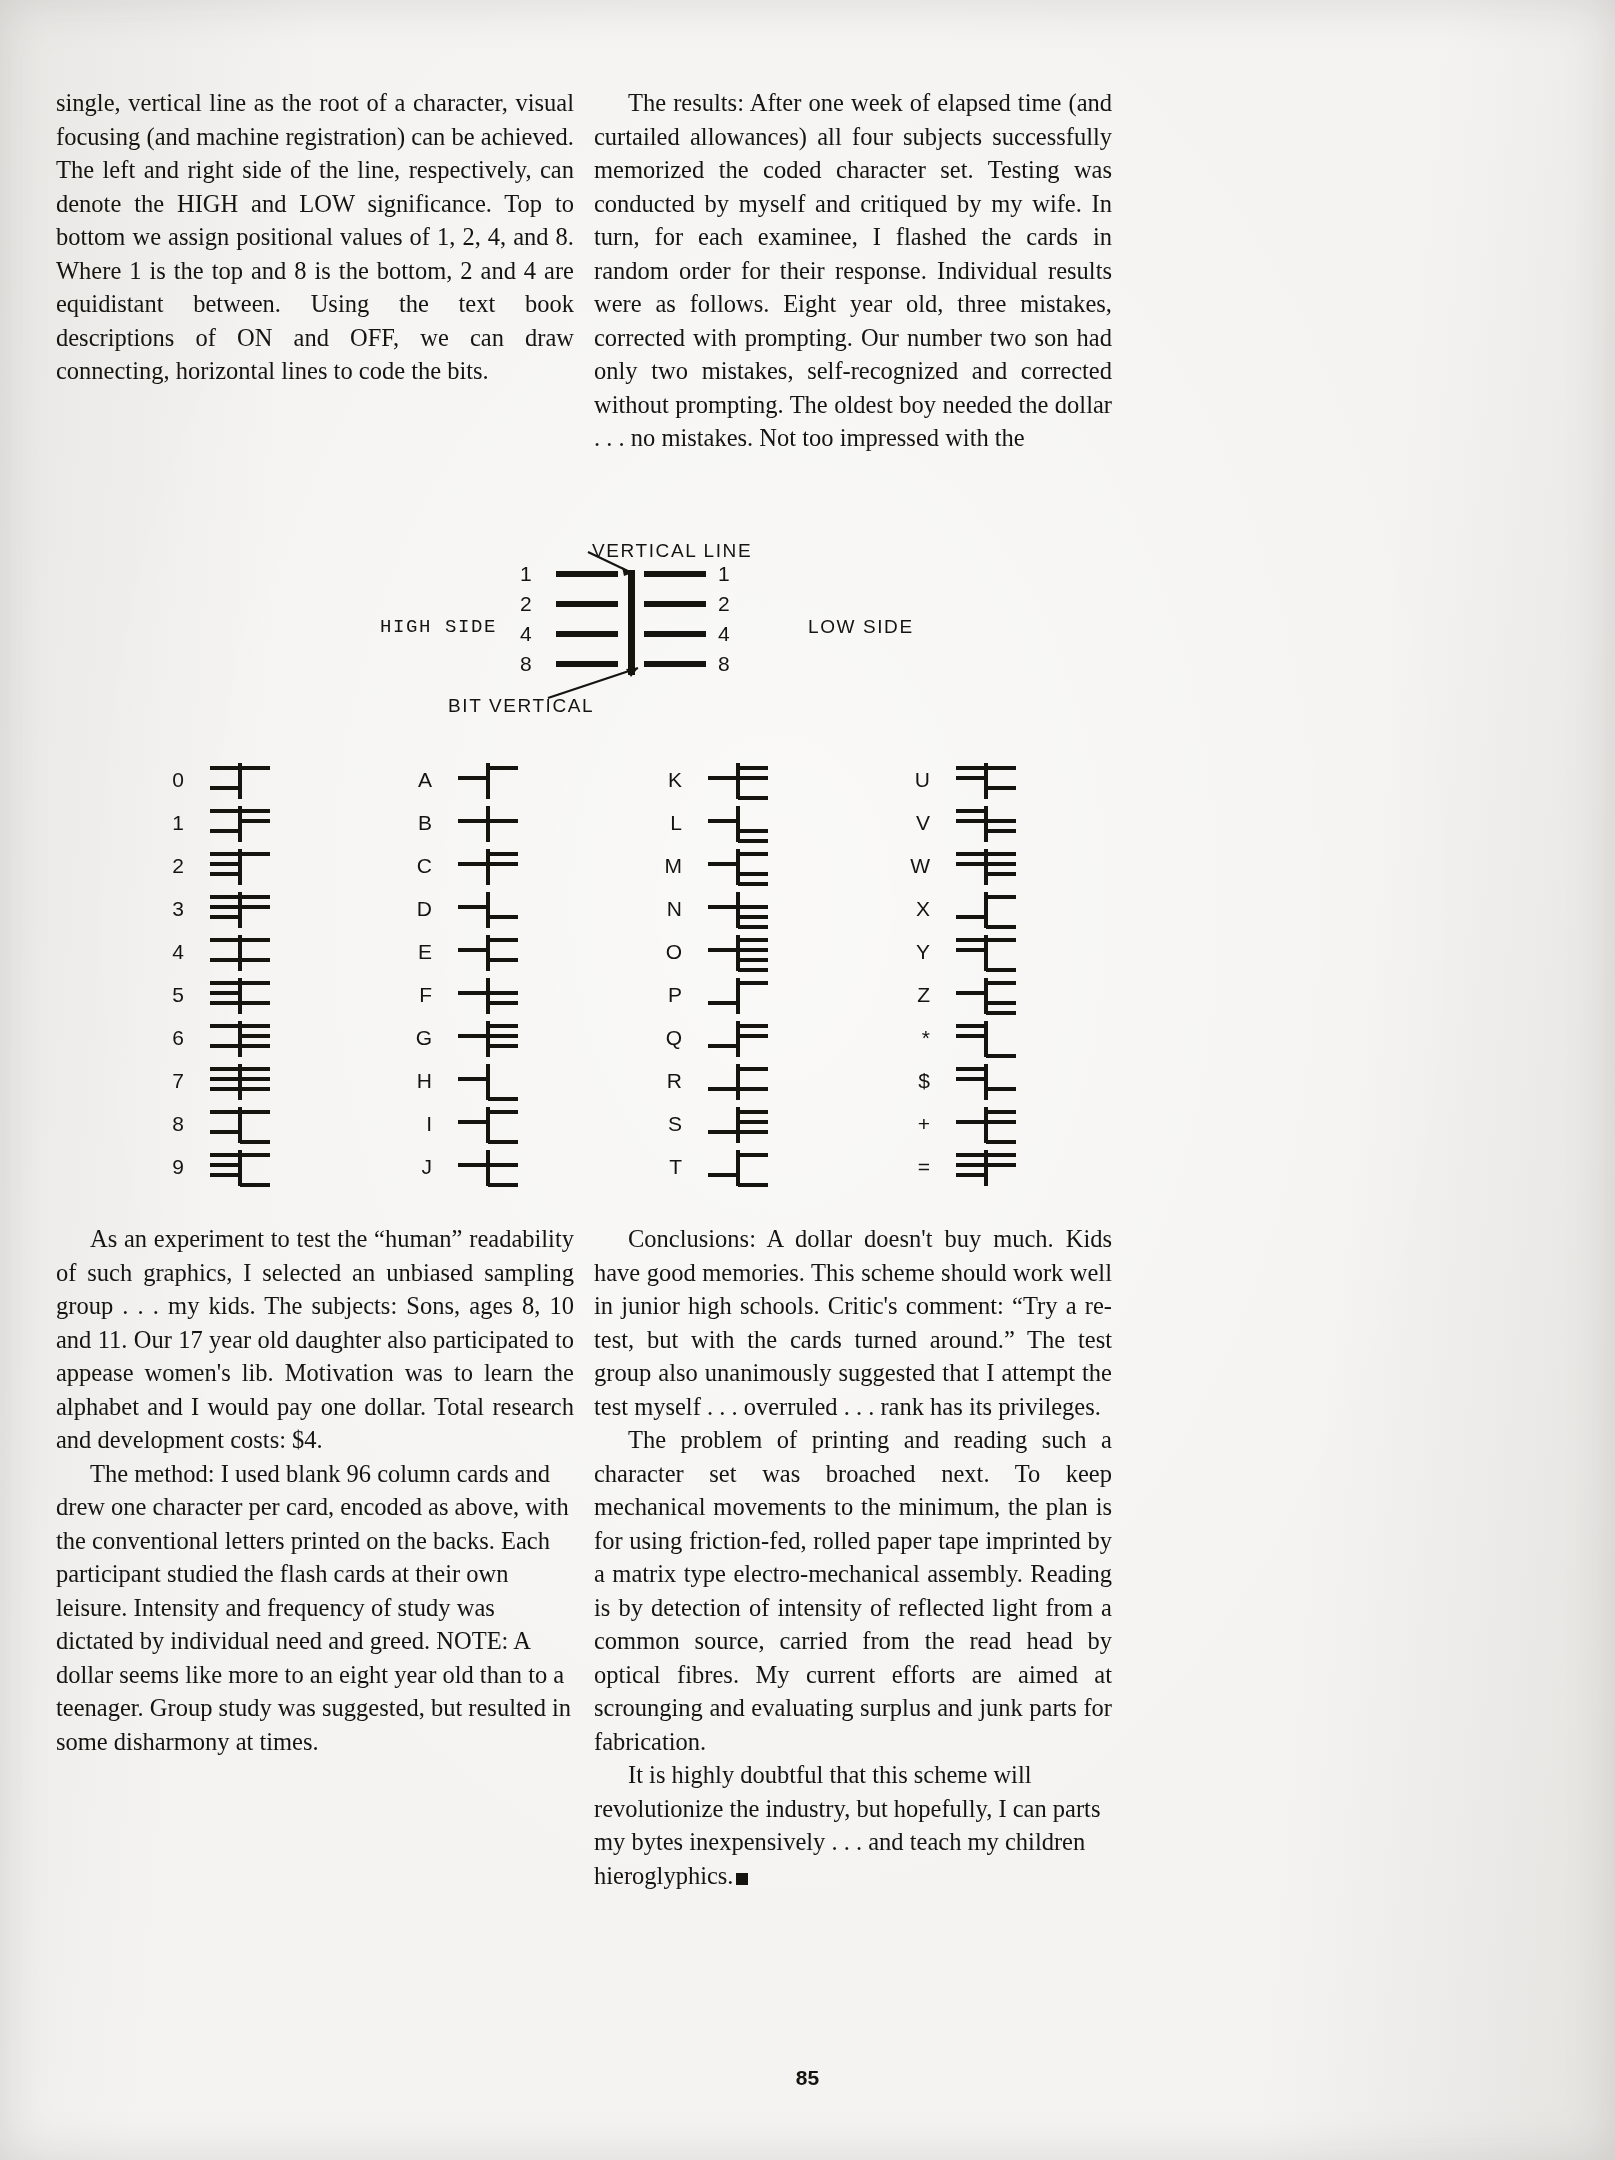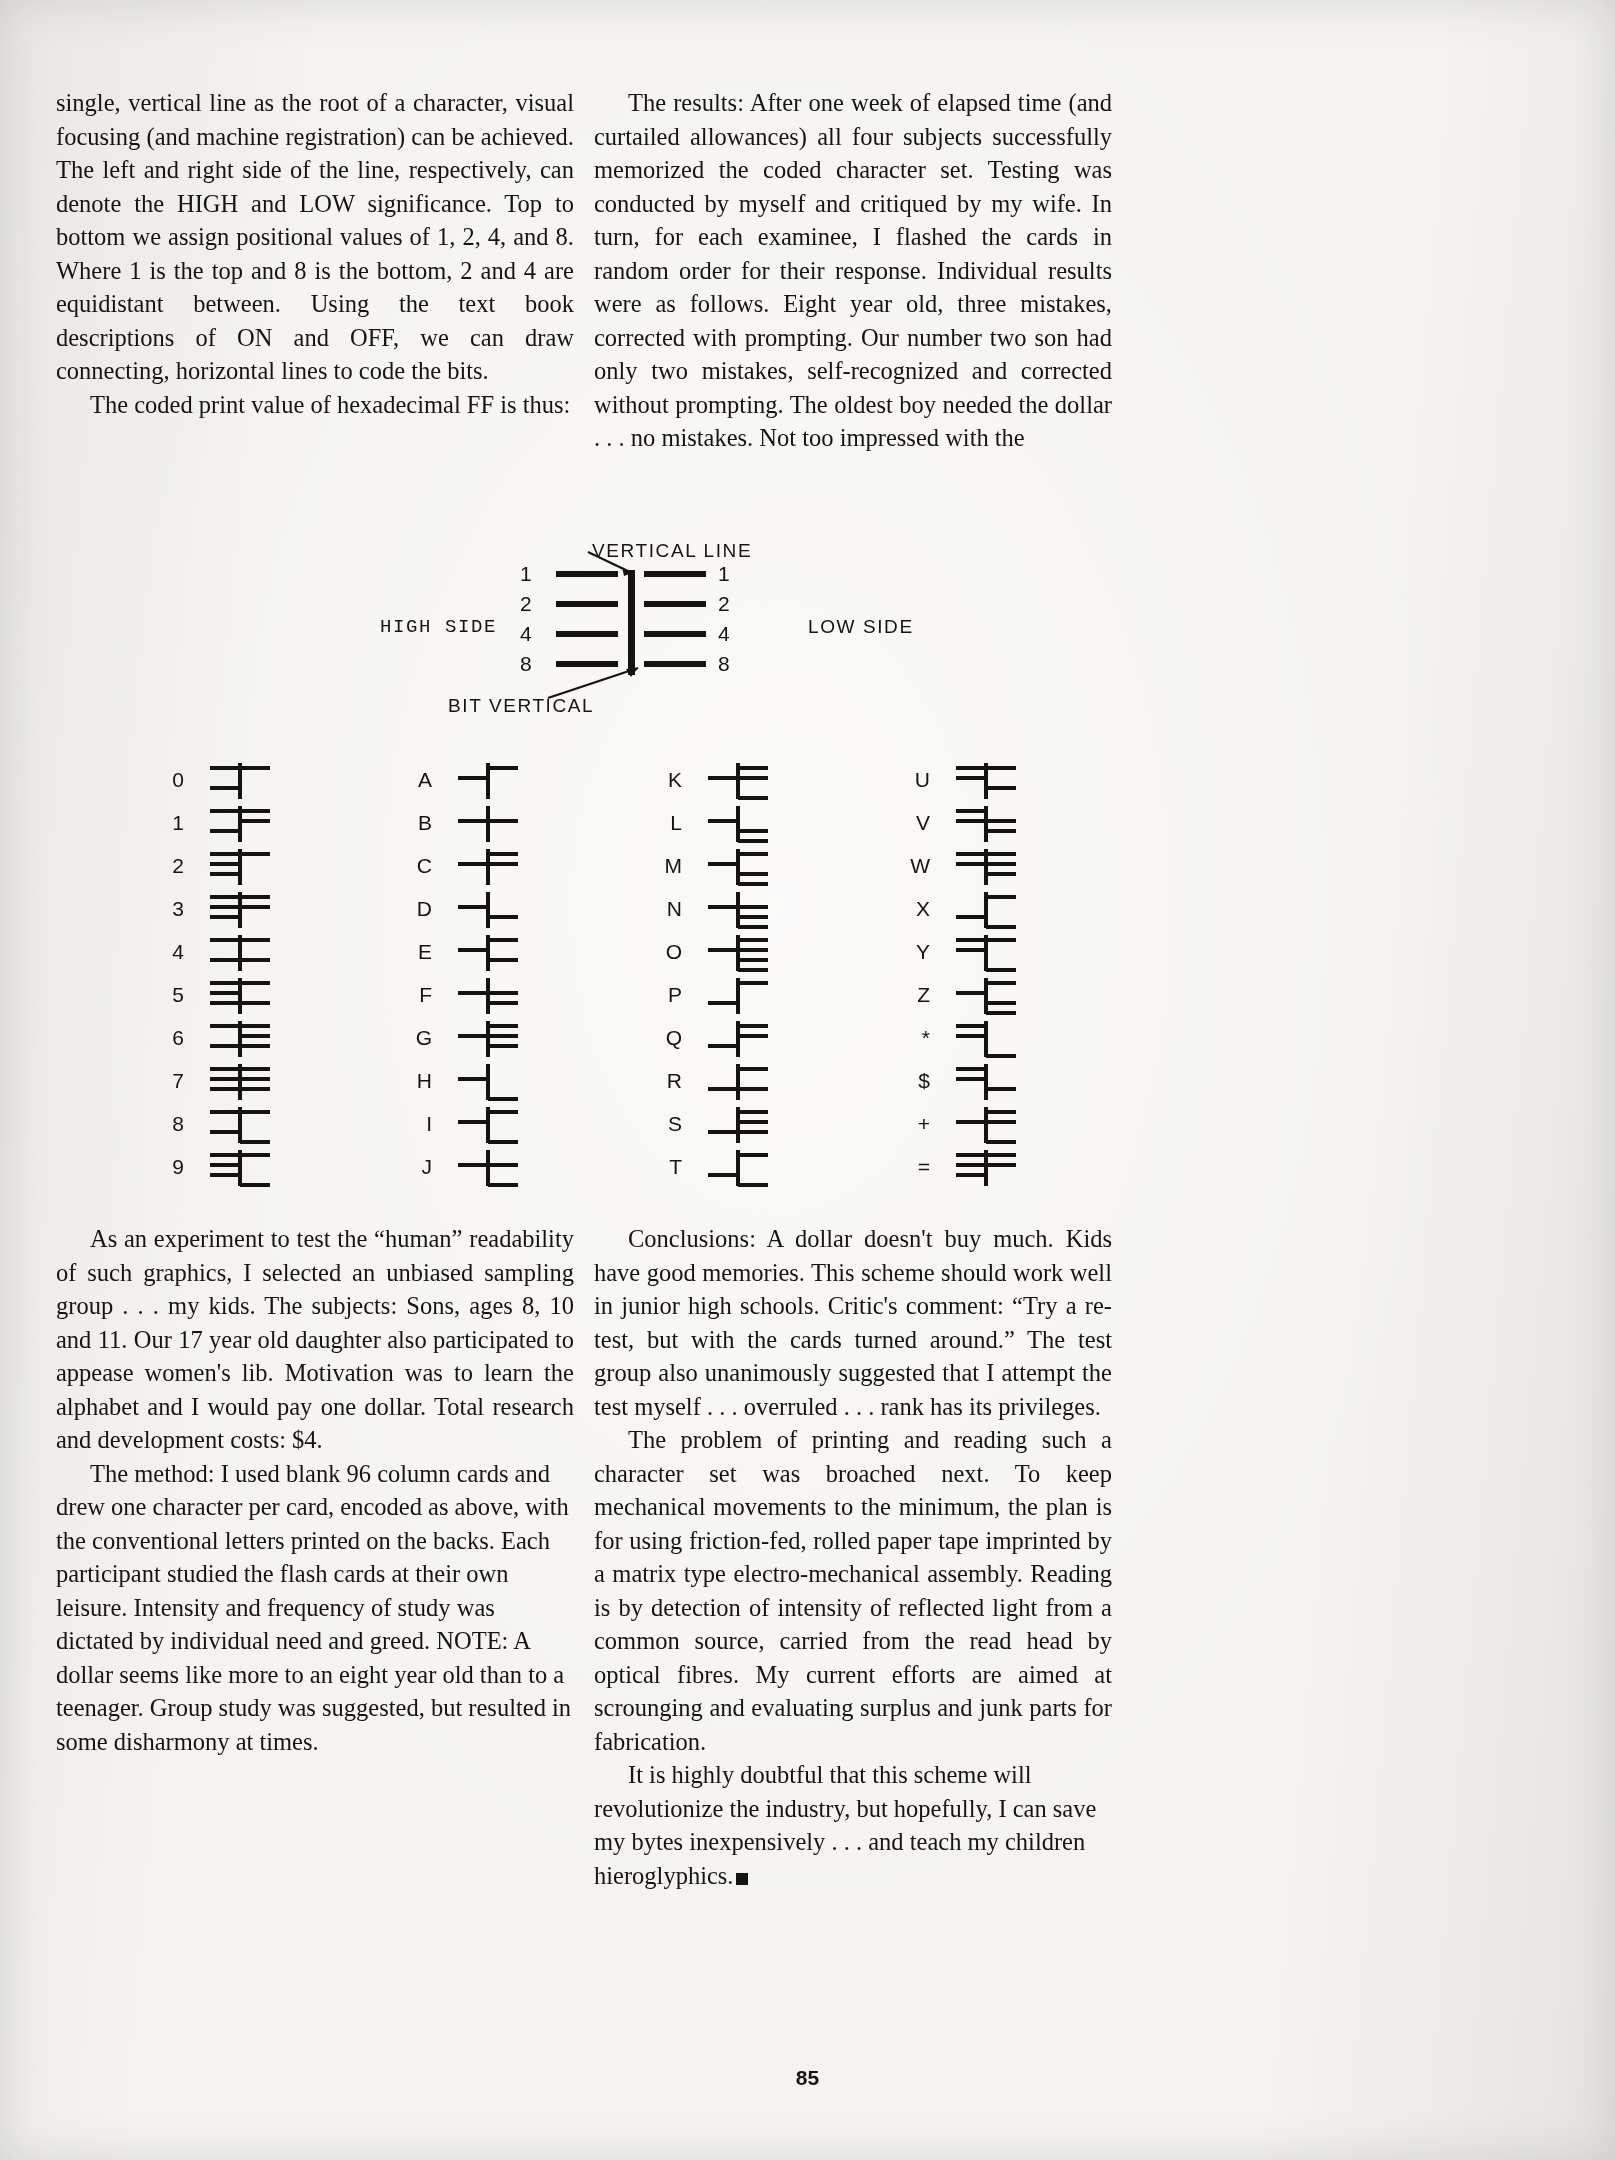--- a/index.html
+++ b/index.html
@@ -106,21 +106,20 @@
 </style>
 </head>
 <body>
 
 <div id="page">
 
   <div id="paper-tint"></div>
 
   <div class="col" id="col-top-left">
     <p>single, vertical line as the root of a character, visual focusing (and machine registration) can be achieved. The left and right side of the line, respectively, can denote the HIGH and LOW significance. Top to bottom we assign positional values of 1, 2, 4, and 8. Where 1 is the top and 8 is the bottom, 2 and 4 are equidistant between. Using the text book descriptions of ON and OFF, we can draw connecting, horizontal lines to code the bits.</p>
-    <p class="ind">The coded print value of hexadecimal FF is thus:</p>
   </div>
 
   <div class="col" id="col-top-right">
     <p class="ind">The results: After one week of elapsed time (and curtailed allowances) all four subjects successfully memorized the coded character set. Testing was conducted by myself and critiqued by my wife. In turn, for each examinee, I flashed the cards in random order for their response. Individual results were as follows. Eight year old, three mistakes, corrected with prompting. Our number two son had only two mistakes, self-recognized and corrected without prompting. The oldest boy needed the dollar . . . no mistakes. Not too impressed with the</p>
   </div>
 
   <div id="diagram">
 
     <span class="dg-label" id="lbl-vertical">VERTICAL LINE</span>
     <span class="dg-label" id="lbl-high">HIGH SIDE</span>
@@ -555,19 +554,19 @@
   </div>
 
   <div class="col" id="col-bot-left">
     <p class="ind">As an experiment to test the “human” readability of such graphics, I selected an unbiased sampling group . . . my kids. The subjects: Sons, ages 8, 10 and 11. Our 17 year old daughter also participated to appease women's lib. Motivation was to learn the alphabet and I would pay one dollar. Total research and development costs: $4.</p>
     <p class="ind last-left">The method: I used blank 96 column cards and drew one character per card, encoded as above, with the conventional letters printed on the backs. Each participant studied the flash cards at their own leisure. Intensity and frequency of study was dictated by individual need and greed. NOTE: A dollar seems like more to an eight year old than to a teenager. Group study was suggested, but resulted in some disharmony at times.</p>
   </div>
 
   <div class="col" id="col-bot-right">
     <p class="ind">Conclusions: A dollar doesn't buy much. Kids have good memories. This scheme should work well in junior high schools. Critic's comment: “Try a re-test, but with the cards turned around.” The test group also unanimously suggested that I attempt the test myself . . . overruled . . . rank has its privileges.</p>
     <p class="ind">The problem of printing and reading such a character set was broached next. To keep mechanical movements to the minimum, the plan is for using friction-fed, rolled paper tape imprinted by a matrix type electro-mechanical assembly. Reading is by detection of intensity of reflected light from a common source, carried from the read head by optical fibres. My current efforts are aimed at scrounging and evaluating surplus and junk parts for fabrication.</p>
-    <p class="ind last-left"><span>It is highly doubtful that this scheme will revolutionize the industry, but hopefully, I can save my bytes inexpensively . . . and teach my children hieroglyphics.</span><span class="endmark"></span></p>
+    <p class="ind last-left"><span>It is highly doubtful that this scheme will revolutionize the industry, but hopefully, I can parts my bytes inexpensively . . . and teach my children hieroglyphics.</span><span class="endmark"></span></p>
   </div>
 
   <div id="page-number">85</div>
 
   <div id="page-edge"></div>
 </div>
 
 </body></html>

